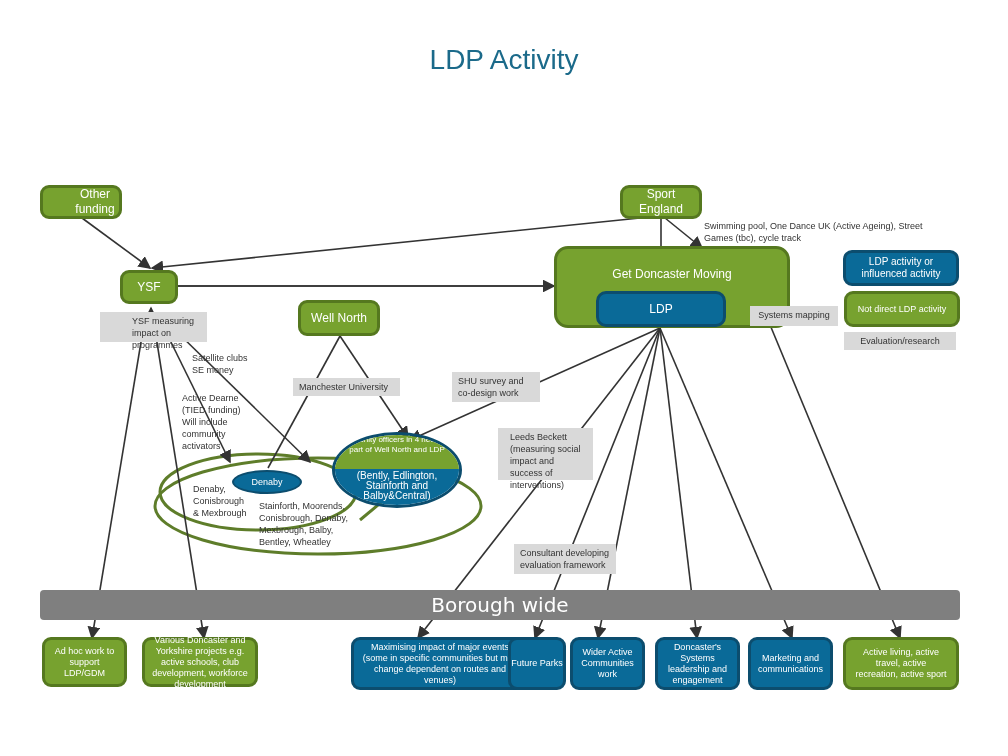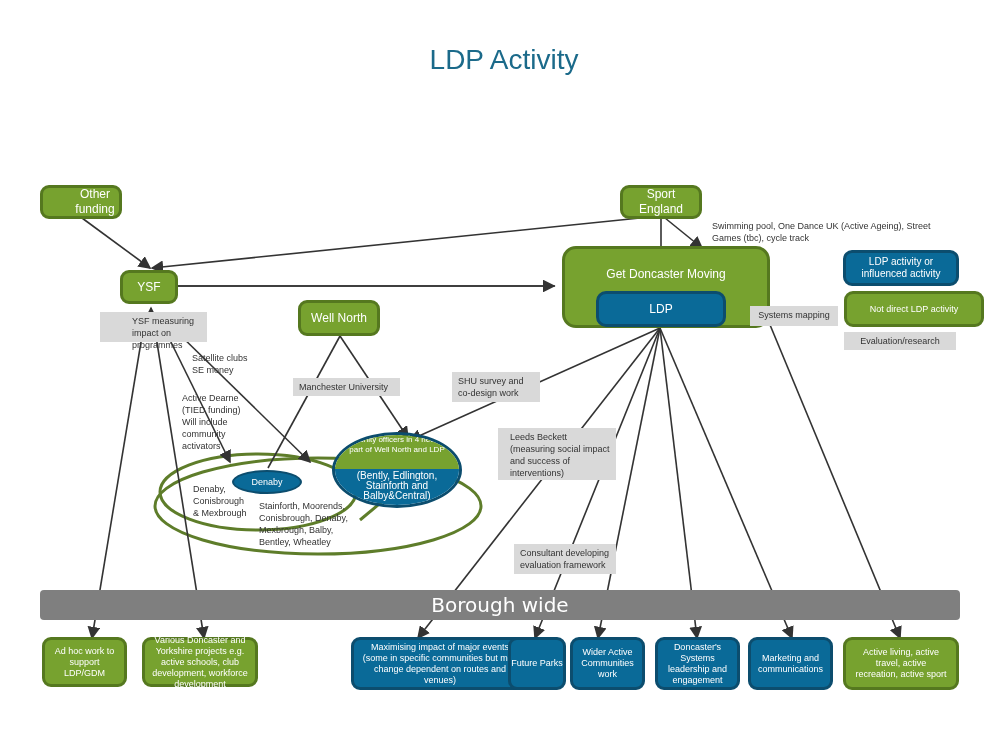--- a/index.html
+++ b/index.html
@@ -64,52 +64,52 @@
     <line x1="151" y1="330" x2="151" y2="308" marker-end="url(#ah)"></line>
   </g>
 </svg>
 
 <div class="box green md" style="left:40px;top:185px;width:82px;height:34px;padding-left:28px;">
   <span>Other funding</span>
 </div>
 <div class="box green md" style="left:620px;top:185px;width:82px;height:34px;">
   <span>Sport England</span>
 </div>
-<div class="plain" style="left:704px;top:220px;width:250px;line-height:12px;font-size:9px;margin-left:8px;">Swimming pool, One Dance UK (Active Ageing), Street Games (tbc), cycle track</div>
+<div class="plain" style="left:704px;top:220px;width:250px;line-height:12px;font-size:9px;">Swimming pool, One Dance UK (Active Ageing), Street Games (tbc), cycle track</div>
 
-<div class="box green" style="left:554px;top:246px;width:208px;height:82px;border-radius:14px;align-items:flex-start;padding-top:18px;font-size:12px;margin-left:8px;">
+<div class="box green" style="left:554px;top:246px;width:236px;height:82px;border-radius:14px;align-items:flex-start;padding-top:18px;font-size:12px;">
   <span>Get Doncaster Moving</span>
 </div>
 <div class="box blue md" style="left:596px;top:291px;width:130px;height:36px;border-radius:10px;align-items:flex-start;padding-top:8px;">
   <span>LDP</span>
 </div>
 <div class="grey" style="left:702px;top:306px;width:88px;height:20px;text-align:center;margin-left:48px;">Systems mapping</div>
 
 <div class="box green md" style="left:120px;top:270px;width:58px;height:34px;">
   <span>YSF</span>
 </div>
 <div class="grey" style="left:100px;top:312px;width:107px;height:30px;padding-left:32px;">YSF measuring impact on programmes</div>
 
 <div class="box green md" style="left:298px;top:300px;width:82px;height:36px;">
   <span>Well North</span>
 </div>
 
 <div class="box blue sm" style="left:843px;top:250px;width:116px;height:36px;font-size:10px;line-height:12px;">
   <span>LDP activity or influenced activity</span>
 </div>
-<div class="box green sm" style="left:844px;top:291px;width:140px;height:36px;">
+<div class="box green sm" style="left:844px;top:291px;width:116px;height:36px;">
   <span>Not direct LDP activity</span>
 </div>
 <div class="grey" style="left:844px;top:332px;width:112px;height:18px;text-align:center;">Evaluation/research</div>
 
 <div class="plain" style="left:192px;top:352px;width:70px;">Satellite clubs SE money</div>
 <div class="plain" style="left:182px;top:392px;width:66px;">Active Dearne (TIED funding) Will include community activators</div>
 <div class="grey" style="left:293px;top:378px;width:107px;height:18px;text-align:left;">Manchester University</div>
 <div class="grey" style="left:452px;top:372px;width:88px;height:30px;">SHU survey and co-design work</div>
-<div class="grey" style="left:498px;top:428px;width:118px;height:52px;padding-left:12px;">Leeds Beckett (measuring social impact and success of interventions)</div>
+<div class="grey" style="left:498px;top:428px;width:95px;height:52px;padding-left:12px;">Leeds Beckett (measuring social impact and success of interventions)</div>
 <div class="grey" style="left:514px;top:544px;width:102px;height:30px;">Consultant developing evaluation framework</div>
 
 <div style="position:absolute;left:332px;top:432px;width:130px;height:76px;border-radius:50%;border:3px solid #0c4d6e;overflow:hidden;box-sizing:border-box;">
   <div style="position:absolute;left:0;top:0;width:100%;height:48%;background:#77a22f;color:#fff;font-size:8px;line-height:10px;text-align:center;box-sizing:border-box;">Community officers in 4 new areas part of Well North and LDP</div>
   <div style="position:absolute;left:0;top:48%;width:100%;height:52%;background:#0a6a98;color:#fff;font-size:10px;line-height:10px;text-align:center;padding:2px 14px 0;box-sizing:border-box;">(Bently, Edlington, Stainforth and Balby&amp;Central)</div>
 </div>
 
 <div class="box blue" style="left:232px;top:470px;width:70px;height:24px;border-radius:50%;border-width:2px;font-size:9px;">
   <span>Denaby</span>
 </div>

